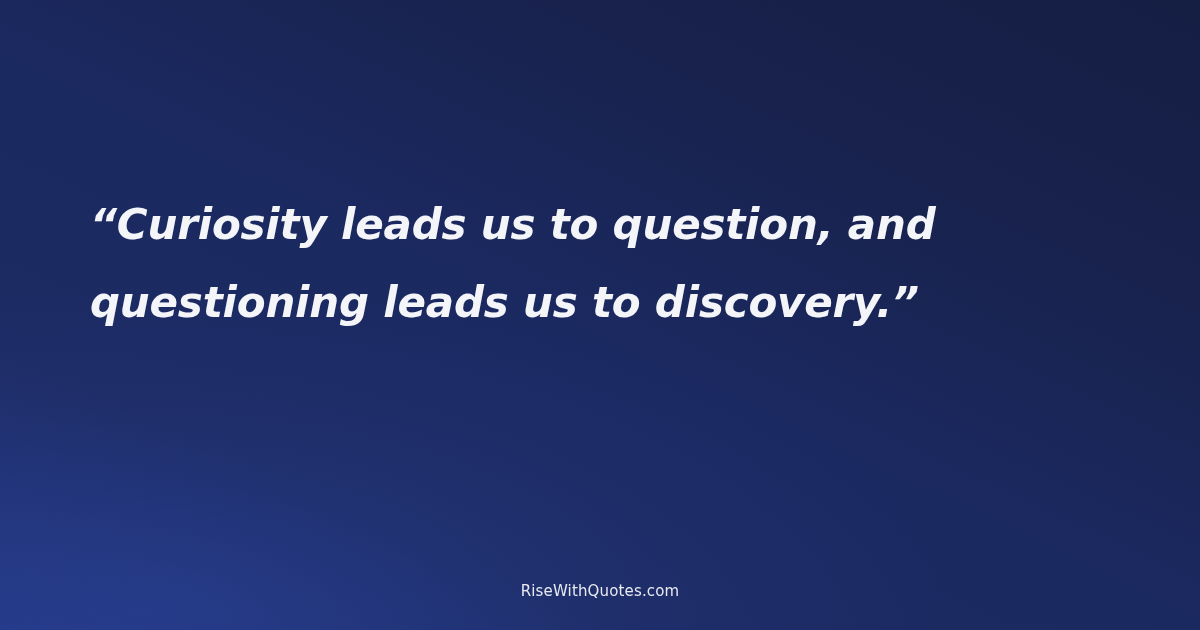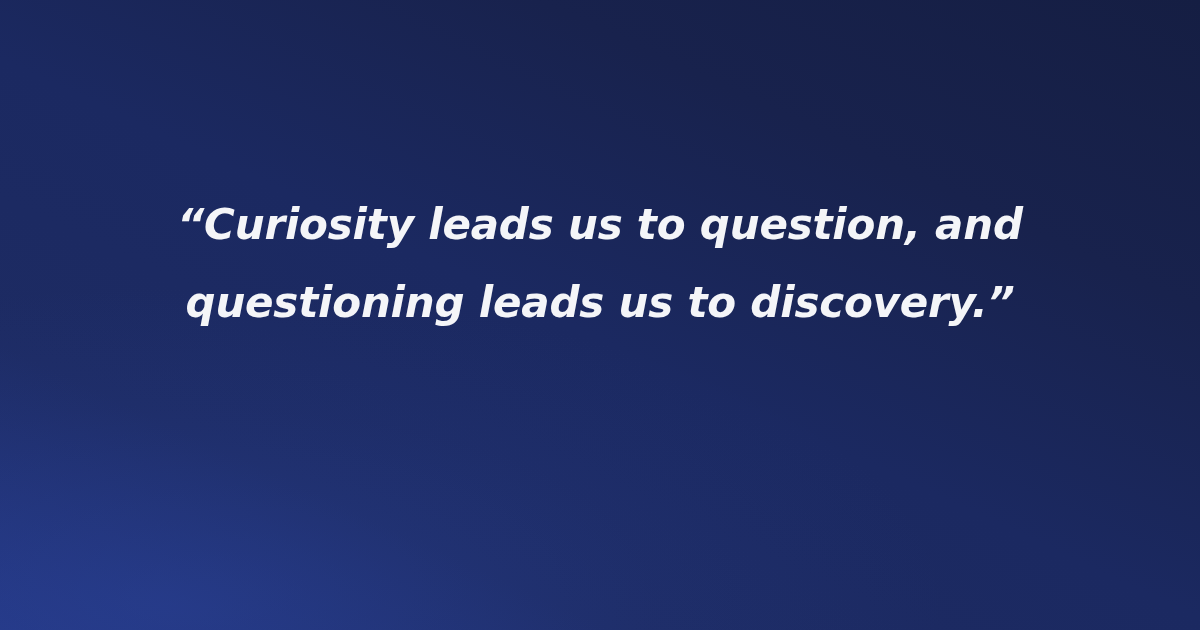--- a/index.html
+++ b/index.html
@@ -32,21 +32,20 @@
     inset: 0;
     background-image: radial-gradient(ellipse 90% 70% at 14% 96%, rgba(46,74,170,0.38) 0%, rgba(46,74,170,0.10) 45%, rgba(46,74,170,0) 72%);
     pointer-events: none;
   }
 
   .quote-block {
     position: absolute;
     top: 186px;
     left: 60px;
     right: 60px;
-    text-align: center;
   }
 
   .quote-text {
     margin: 0;
     font-family: "DejaVu Sans", sans-serif;
     font-style: italic;
     font-weight: bold;
     font-size: 42px;
     line-height: 78px;
     letter-spacing: -0.2px;
@@ -80,14 +79,17 @@
 <body>
 
 <div class="quote-card">
 
   <div class="bg-sheen"></div>
 
   <div class="quote-block">
     <p class="quote-text">“Curiosity leads us to question, and questioning leads us to discovery.”</p>
   </div>
 
+  <div class="footer">
+    <p class="footer-text">RiseWithQuotes.com</p>
+  </div>
 
 </div>
 
 </body></html>

